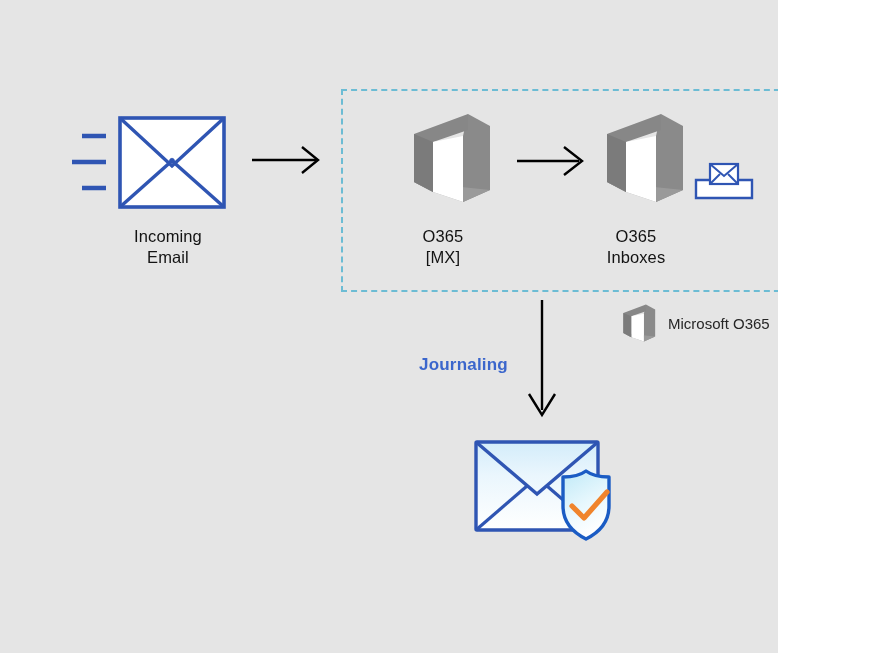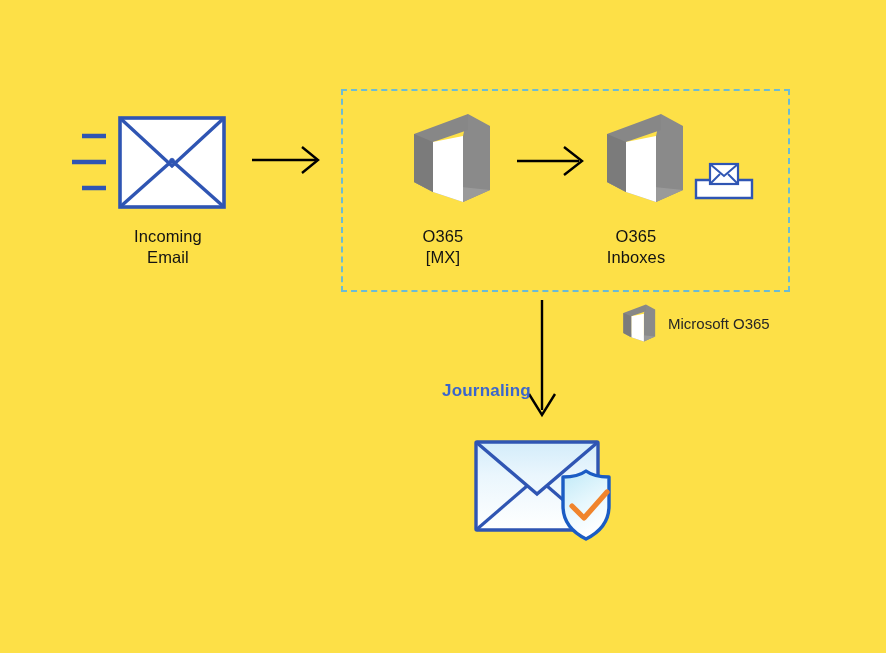--- a/index.html
+++ b/index.html
@@ -6,23 +6,23 @@
   html, body {
     margin: 0;
     padding: 0;
     background: #ffffff;
   }
   body {
     font-family: "Liberation Sans", sans-serif;
   }
   #canvas {
     position: relative;
-    width: 886px;
+    width: 778px;
     height: 653px;
-    background: #fde047;
+    background: #e5e5e5;
     overflow: hidden;
   }
   .abs { position: absolute; }
 
   
   .dashed-box {
     left: 341px;
     top: 89px;
     width: 449px;
     height: 203px;
@@ -147,21 +147,21 @@
     </svg>
   </div>
   <div class="abs legend-label" style="left:668px; top:315px;">Microsoft O365</div>
 
   <div class="abs" style="left:522px; top:300px; width:40px; height:120px;">
     <svg width="40" height="120" viewBox="0 0 40 120" xmlns="http://www.w3.org/2000/svg">
       <line x1="20" y1="0" x2="20" y2="110" stroke="#000000" stroke-width="2.4"></line>
       <path d="M7 94 L20 115 L33 94" fill="none" stroke="#000000" stroke-width="2.4" stroke-linecap="butt" stroke-linejoin="miter"></path>
     </svg>
   </div>
-  <div class="abs journaling-label" style="left:442px; top:355px;margin-top:26px;">Journaling</div>
+  <div class="abs journaling-label" style="left:419px; top:355px;">Journaling</div>
 
   <div class="abs" style="left:472px; top:436px; width:160px; height:110px;">
     <svg width="160" height="110" viewBox="0 0 160 110" xmlns="http://www.w3.org/2000/svg">
       <defs>
         <linearGradient id="envGrad" x1="0" y1="0" x2="0" y2="1">
           <stop offset="0%" stop-color="#d3ecfa"></stop>
           <stop offset="38%" stop-color="#eaf6fd"></stop>
           <stop offset="100%" stop-color="#ffffff"></stop>
         </linearGradient>
         <linearGradient id="shieldGrad" x1="0" y1="0" x2="0.4" y2="1">

